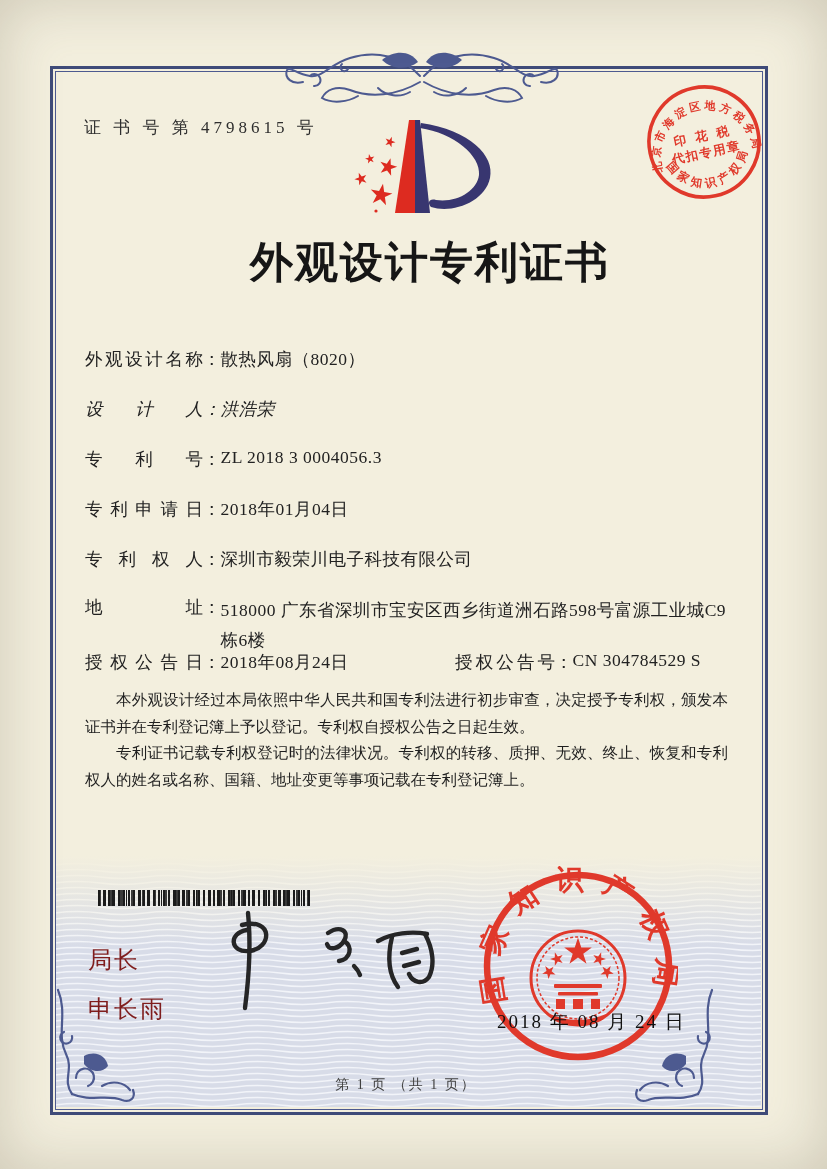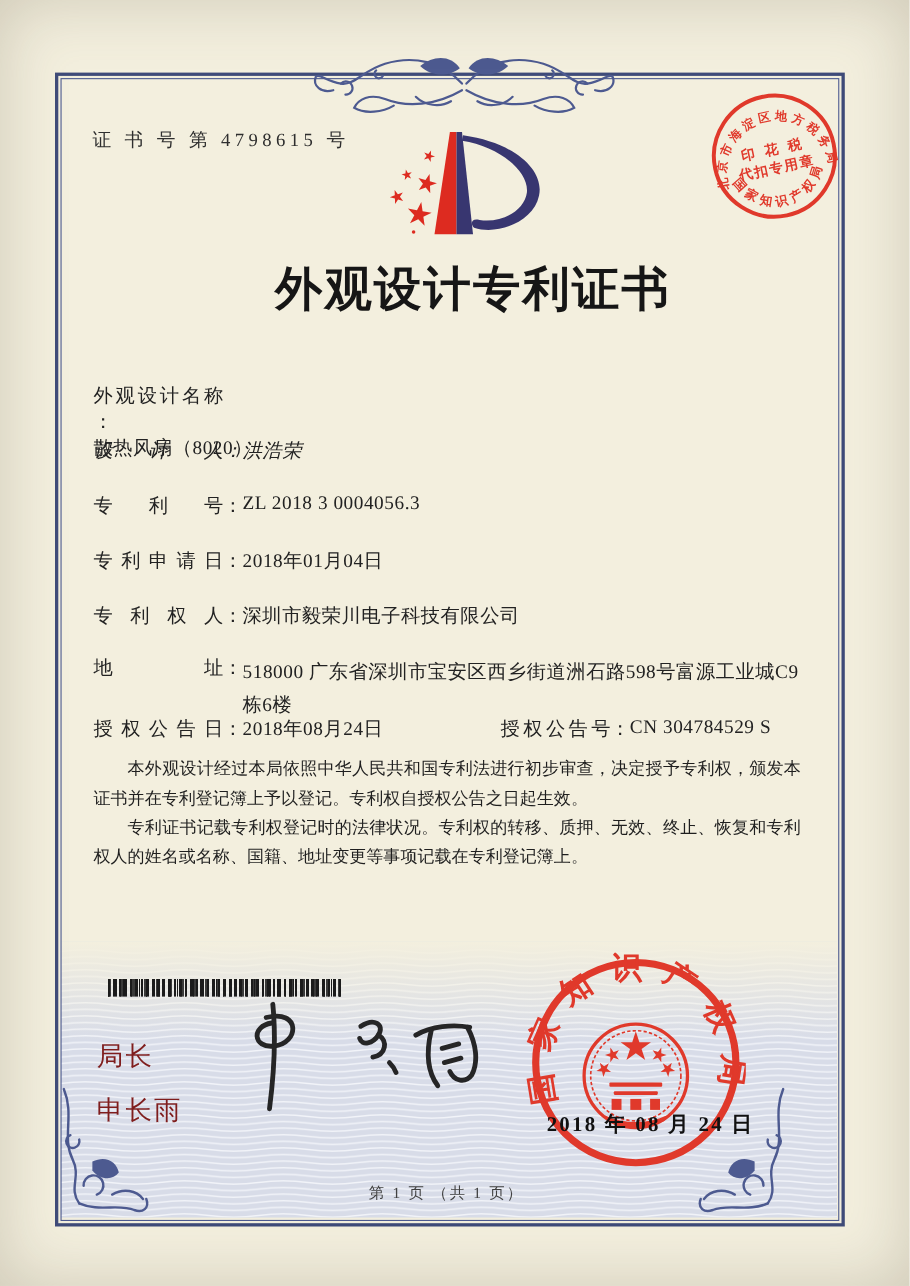--- a/index.html
+++ b/index.html
@@ -25,21 +25,21 @@
   .paras p{margin:0;text-indent:2em;}
   .barcode{position:absolute;left:98px;top:890px;width:212px;height:16px;z-index:6;
     background-image:
       repeating-linear-gradient(90deg,#1b1b1b 0 2px,transparent 2px 5px),
       repeating-linear-gradient(90deg,#1b1b1b 0 1px,transparent 1px 7px),
       repeating-linear-gradient(90deg,rgba(27,27,27,.85) 0 3px,transparent 3px 11px);}
   .director{position:absolute;left:88px;top:944px;z-index:6;font-size:24px;color:#7f1d1d;letter-spacing:2px;}
   .director div{margin-bottom:17px;}
   .signature{position:absolute;left:212px;top:903px;z-index:7;}
   .seal{position:absolute;left:478px;top:866px;z-index:6;}
-  .seal-date{position:absolute;left:497px;top:1009px;z-index:8;font-size:19px;letter-spacing:2px;color:#111;font-weight:bold;}
+  .seal-date{position:absolute;left:497px;top:1009px;z-index:8;font-size:19px;letter-spacing:2px;color:#111;}
   .footer{position:absolute;left:50px;top:1076px;width:712px;text-align:center;font-size:14px;letter-spacing:2px;color:#404040;z-index:6;}
   .tax-stamp{position:absolute;left:644px;top:82px;z-index:10;transform:rotate(-12deg);}
   .ornament-top{position:absolute;left:282px;top:40px;z-index:4;}
   .orn-corner{position:absolute;z-index:4;}
   .orn-bl{left:50px;top:986px;}
   .orn-br{left:628px;top:986px;transform:scaleX(-1);}
 </style>
 </head>
 <body>
 
@@ -109,21 +109,21 @@
       <polygon points="77,6 83,6 83,99 63,99"></polygon>
     </g>
     <g fill="#383670">
       <polygon points="83,6 88,6 98,99 83,99"></polygon>
       <path d="M89,9 C138,16 163,42 158,64 C153,88 120,100 99,93 C95,89 97,84 104,86 C125,89 145,77 147,61 C149,42 122,19 88,14 Z"></path>
     </g>
   </svg>
 
   <div class="title">外观设计专利证书</div>
 
-  <div class="frow" style="top:347px;flex-direction:column;">
+  <div class="frow" style="top:347px;">
     <span class="flabel">外观设计名称</span>
       <span class="fcolon">：</span>
       <span class="fvalue">散热风扇（8020）</span>
   </div>
   <div class="frow" style="top:397px;font-style:italic;">
     <span class="flabel">设计人</span>
       <span class="fcolon">：</span>
       <span class="fvalue">洪浩荣</span>
   </div>
   <div class="frow" style="top:447px;">

